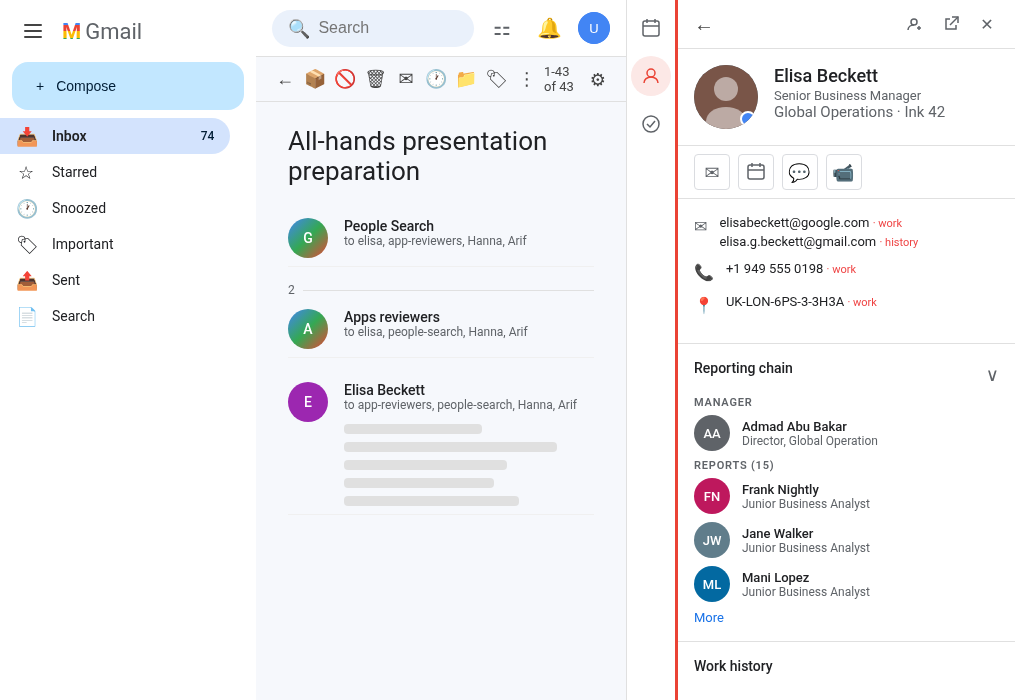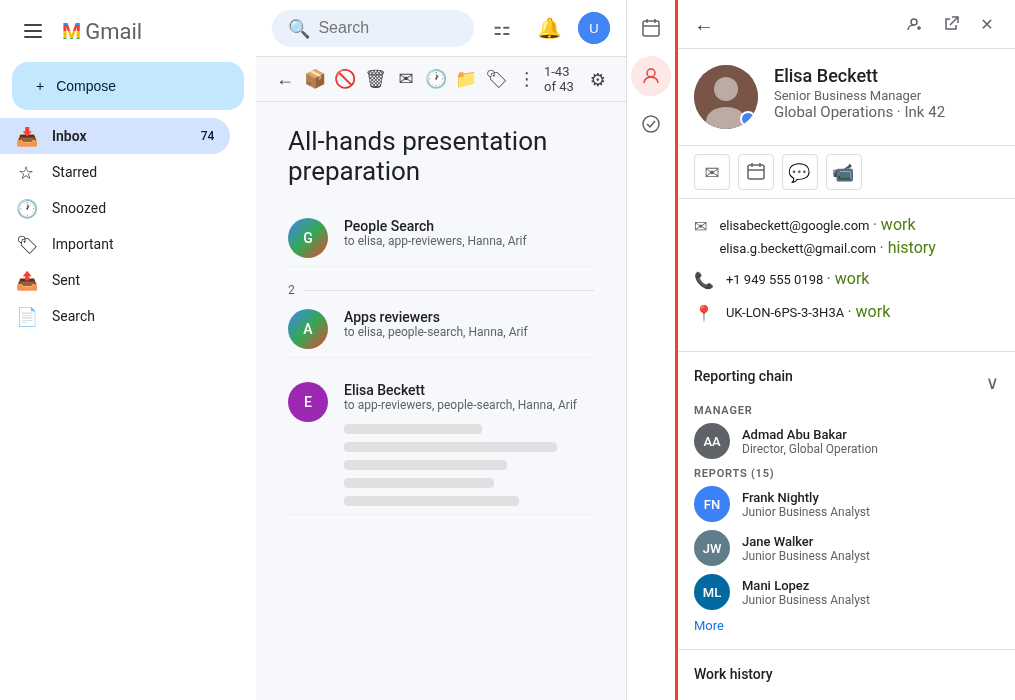--- a/index.html
+++ b/index.html
@@ -68,21 +68,21 @@
     
     .profile-actions { display: flex; gap: 8px; padding: 8px 16px; border-bottom: 1px solid #e0e0e0; }
     .action-btn { width: 36px; height: 36px; border-radius: 4px; display: flex; align-items: center; justify-content: center; cursor: pointer; color: #5f6368; font-size: 18px; border: 1px solid #dadce0; }
 
     
     .section { padding: 16px; border-bottom: 1px solid #e0e0e0; }
     .section-title { font-size: 14px; font-weight: 500; color: #202124; margin-bottom: 12px; }
     .contact-row { display: flex; align-items: flex-start; gap: 12px; margin-bottom: 12px; }
     .contact-icon { color: #5f6368; font-size: 16px; margin-top: 2px; flex-shrink: 0; }
     .contact-info { font-size: 13px; color: #202124; }
-    .contact-type { font-size: 16px; color: #4d7c0f; }
+    .contact-type { font-size: 11px; color: #ef4444; }
 
     
     .section-header { display: flex; align-items: center; justify-content: space-between; }
     .section-chevron { color: #5f6368; font-size: 18px; cursor: pointer; }
     .sub-label { font-size: 11px; font-weight: 600; color: #5f6368; letter-spacing: 0.8px; margin: 8px 0 6px; text-transform: uppercase; }
     .person-row { display: flex; align-items: center; gap: 12px; margin-bottom: 8px; }
     .person-avatar { width: 36px; height: 36px; border-radius: 50%; background: #9e9e9e; flex-shrink: 0; overflow: hidden; display: flex; align-items: center; justify-content: center; font-size: 13px; color: #fff; font-weight: 500; }
     .person-info { flex: 1; }
     .person-name { font-size: 13px; font-weight: 500; color: #202124; }
     .person-title { font-size: 12px; color: #5f6368; }
@@ -334,21 +334,21 @@
       <div class="sub-label">MANAGER</div>
       <div class="person-row">
         <div class="person-avatar" style="background:#5f6368;">AA</div>
         <div class="person-info">
           <div class="person-name">Admad Abu Bakar</div>
           <div class="person-title">Director, Global Operation</div>
         </div>
       </div>
       <div class="sub-label">REPORTS (15)</div>
       <div class="person-row">
-        <div class="person-avatar" style="background:#3b82f6;">FN</div>
+        <div class="person-avatar" style="background:#be185d;">FN</div>
         <div class="person-info">
           <div class="person-name">Frank Nightly</div>
           <div class="person-title">Junior Business Analyst</div>
         </div>
       </div>
       <div class="person-row">
         <div class="person-avatar" style="background:#607d8b;">JW</div>
         <div class="person-info">
           <div class="person-name">Jane Walker</div>
           <div class="person-title">Junior Business Analyst</div>

